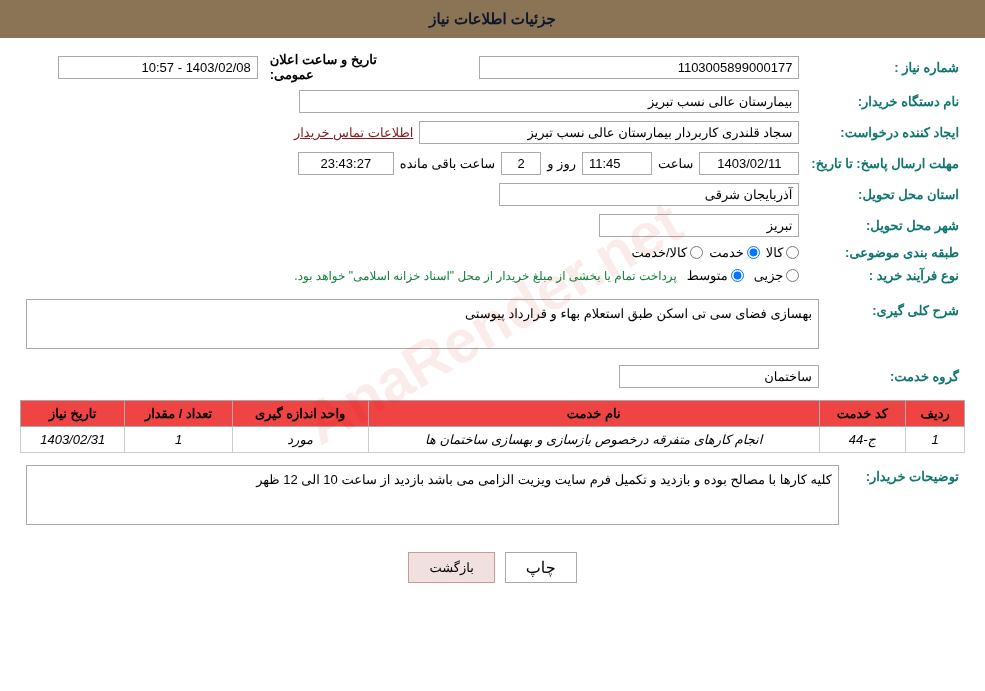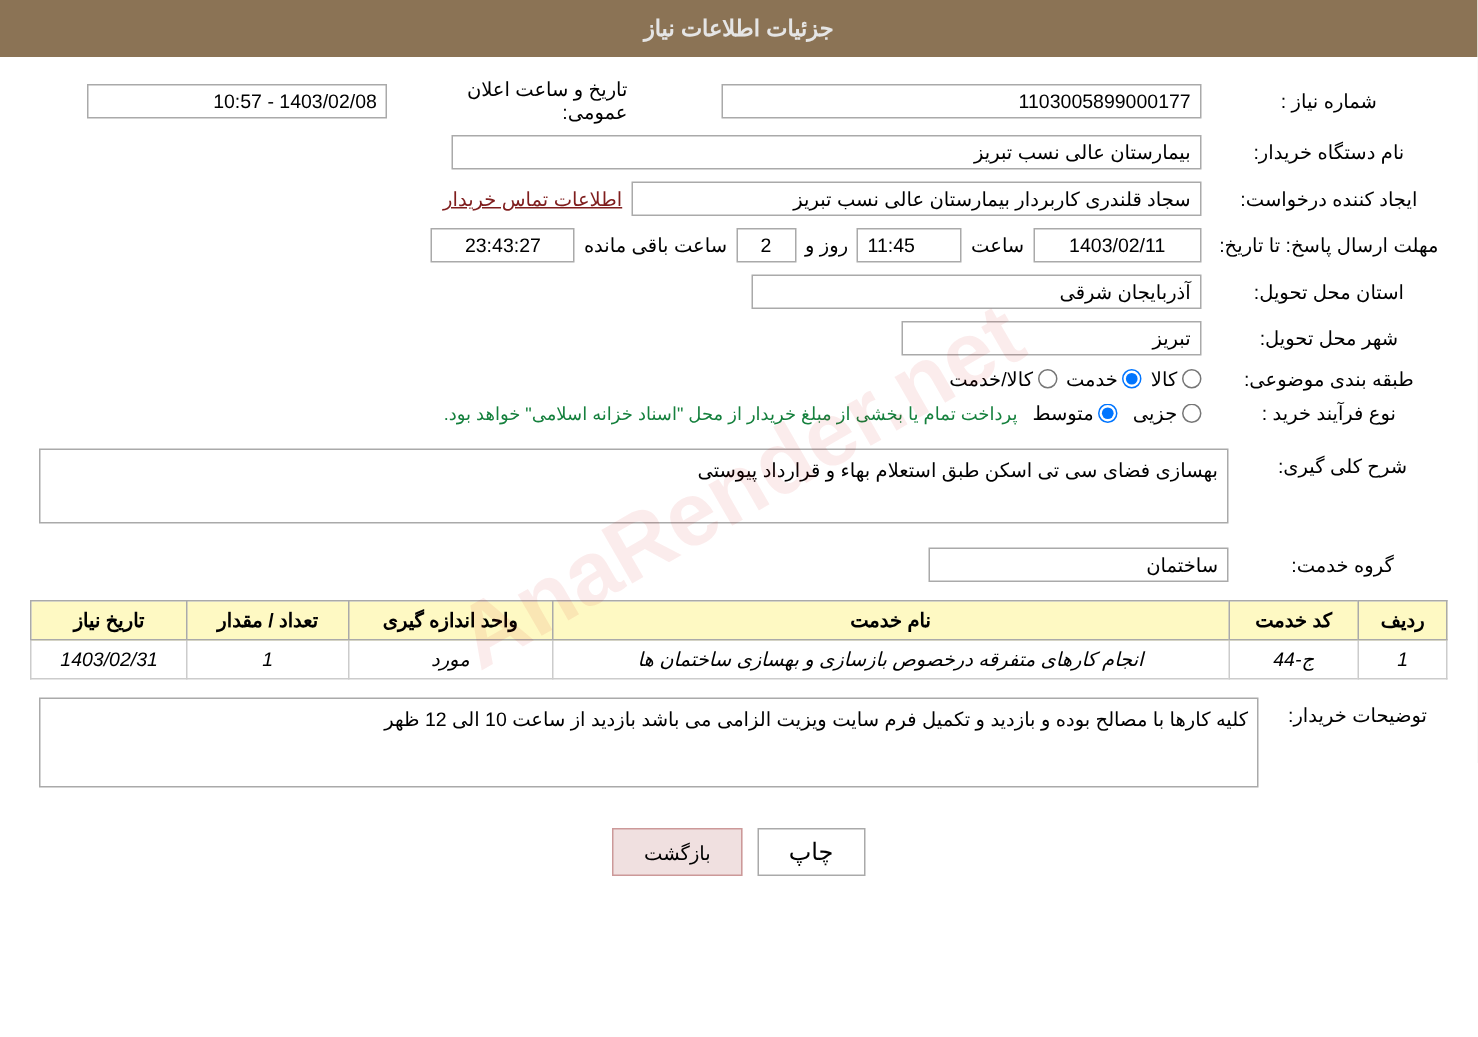--- a/index.html
+++ b/index.html
@@ -10,43 +10,43 @@
       direction: rtl;
     }
     .page-wrapper {
       max-width: 985px;
       margin: 0 auto;
       background: #fff;
       min-height: 691px;
     }
     .header-bar {
       background: #8B7355;
-      color: #e5e5e5;
+      color: #0f172a;
       text-align: center;
       padding: 10px 20px;
       font-size: 15px;
       font-weight: bold;
     }
     .content {
       padding: 10px 20px;
     }
     .info-table {
       width: 100%;
       border-collapse: collapse;
       margin-bottom: 8px;
     }
     .info-table td {
       padding: 4px 6px;
       vertical-align: middle;
     }
     .label-cell {
-      color: #000000;
-      font-weight: normal;
+      color: #0f766e;
+      font-weight: bold;
       white-space: nowrap;
-      text-align: center;
+      text-align: right;
       width: 140px;
     }
     .value-cell {
       text-align: right;
     }
     .input-box {
       border: 1px solid #aaa;
       background: #fff;
       padding: 3px 6px;
       min-height: 22px;
@@ -84,21 +84,21 @@
     .link-text {
       color: #7f1d1d;
       text-decoration: underline;
       cursor: pointer;
     }
     .date-box {
       border: 1px solid #aaa;
       background: #fff;
       padding: 3px 6px;
       min-height: 22px;
-      width: 112px;
+      width: 100px;
       text-align: center;
     }
     .time-box {
       border: 1px solid #aaa;
       background: #fff;
       padding: 3px 6px;
       min-height: 22px;
       width: 70px;
       text-align: left;
     }
@@ -141,21 +141,21 @@
       color: #cc0000;
       pointer-events: none;
       white-space: nowrap;
     }
     .services-table {
       width: 100%;
       border-collapse: collapse;
       margin: 8px 0;
     }
     .services-table th {
-      background: #fef9c3;
+      background: #ef4444;
       border: 1px solid #aaa;
       padding: 5px 8px;
       text-align: center;
       font-weight: bold;
     }
     .services-table td {
       border: 1px solid #ccc;
       padding: 5px 8px;
       text-align: center;
       font-style: italic;
@@ -209,21 +209,21 @@
     <div class="watermark">AnaRender.net</div>
 
     <table class="info-table">
 
       <tbody>
           <tr>
         <td class="label-cell">شماره نیاز :</td>
         <td class="value-cell">
           <div class="input-box-wide">1103005899000177</div>
         </td>
-        <td style="width:160px; text-align:right; font-weight:normal;">تاریخ و ساعت اعلان عمومی:</td>
+        <td style="width:160px; text-align:left; font-weight:bold;">تاریخ و ساعت اعلان عمومی:</td>
         <td class="value-cell">
           <div class="input-box" style="width:180px;">1403/02/08 - 10:57</div>
         </td>
       </tr>
 
       <tr>
         <td class="label-cell">نام دستگاه خریدار:</td>
         <td colspan="3" class="value-cell">
           <div class="input-box" style="width:500px;">بیمارستان عالی نسب تبریز</div>
         </td>

